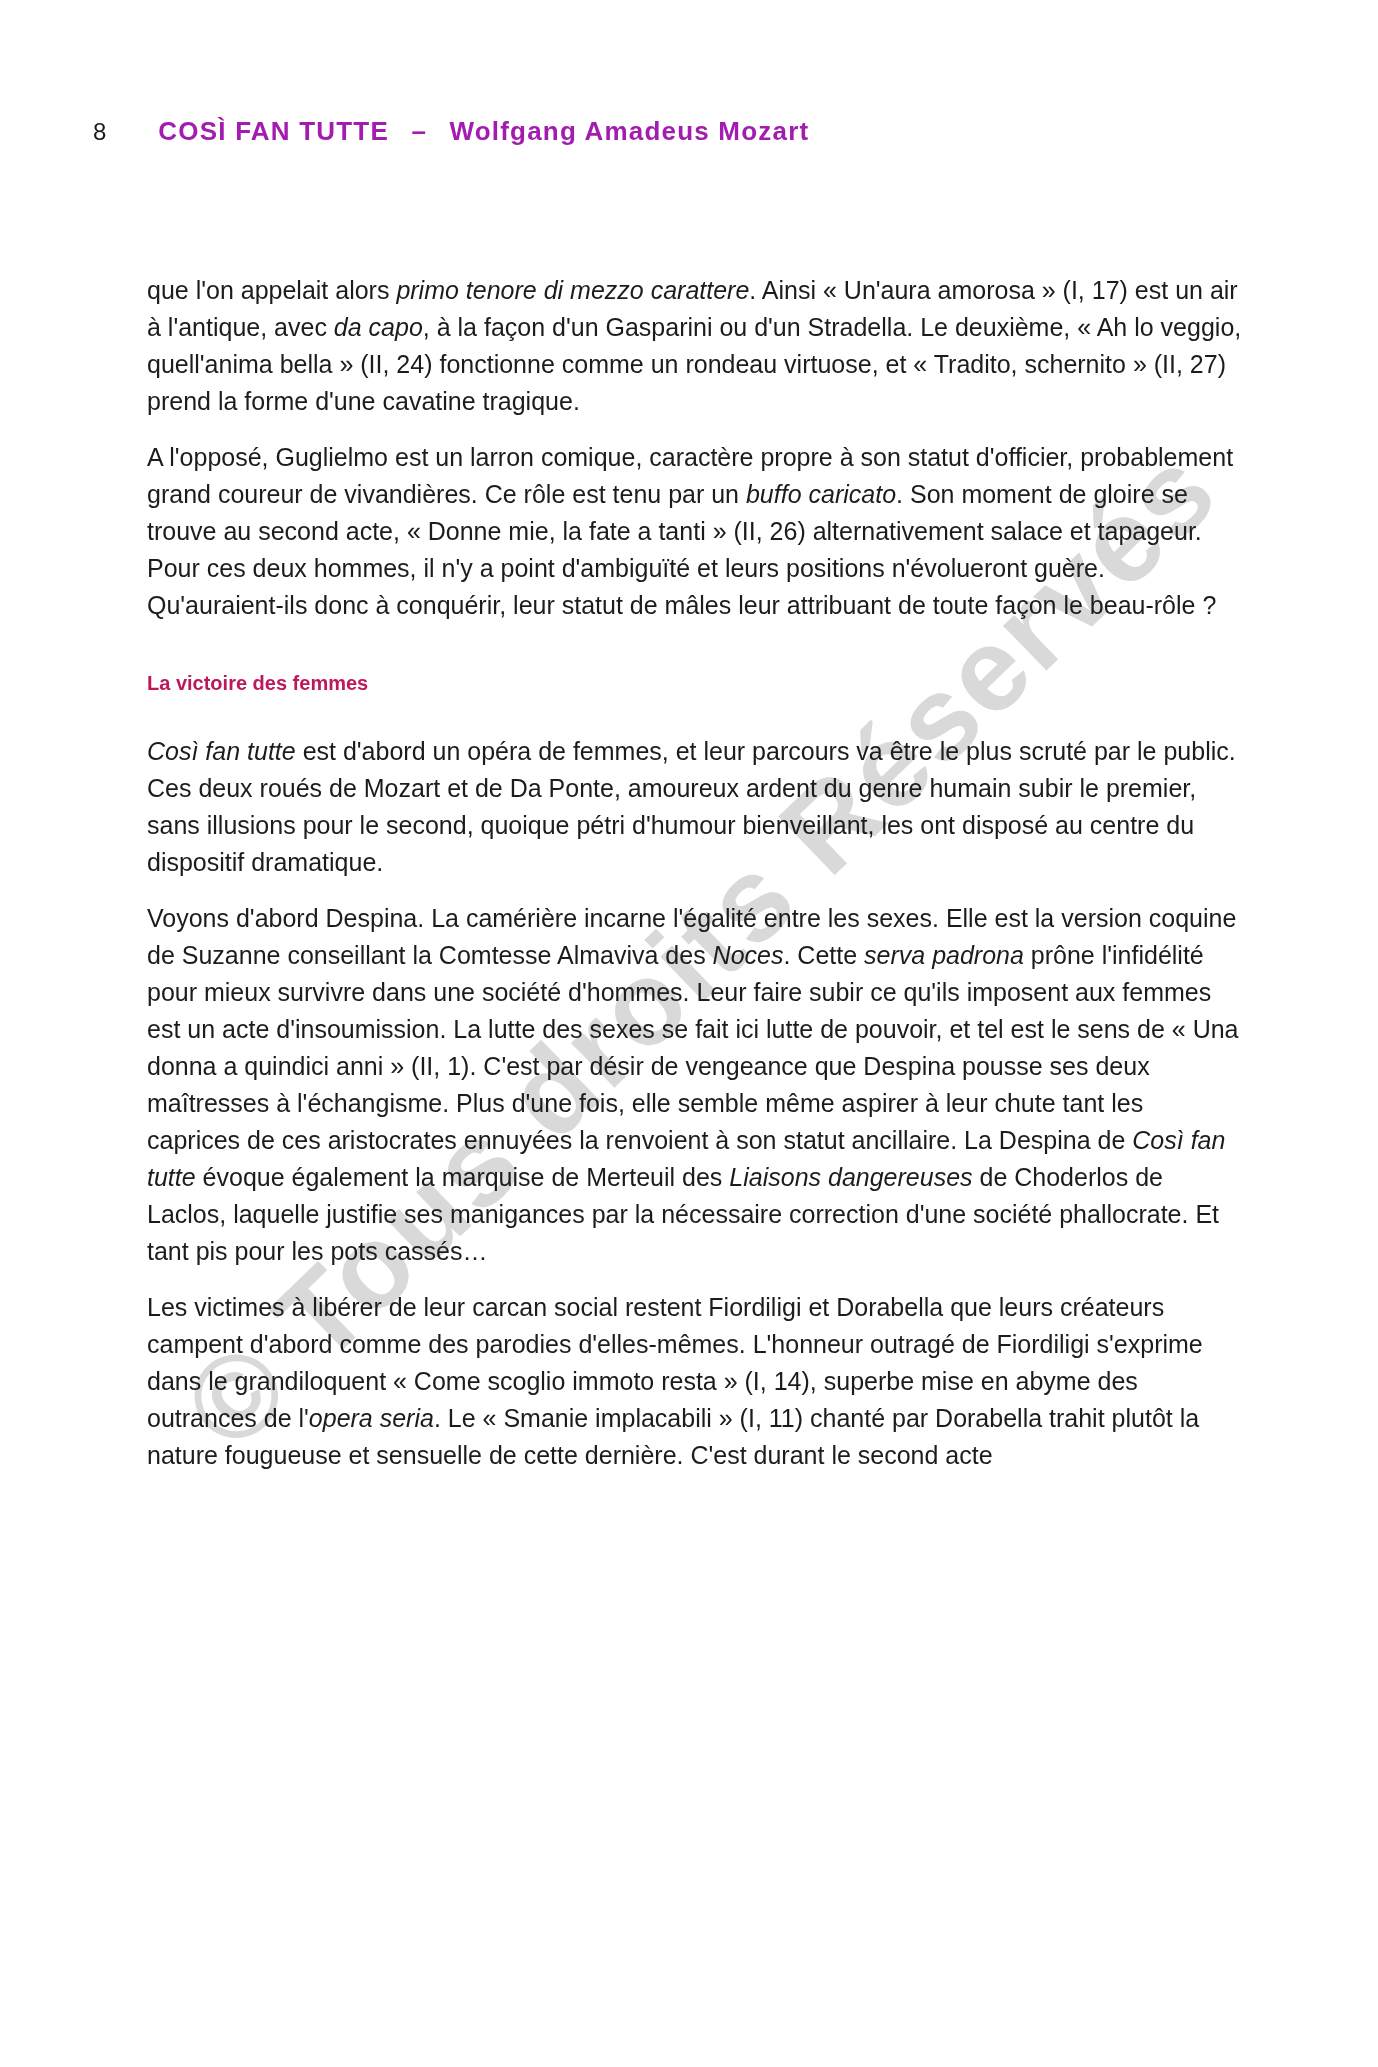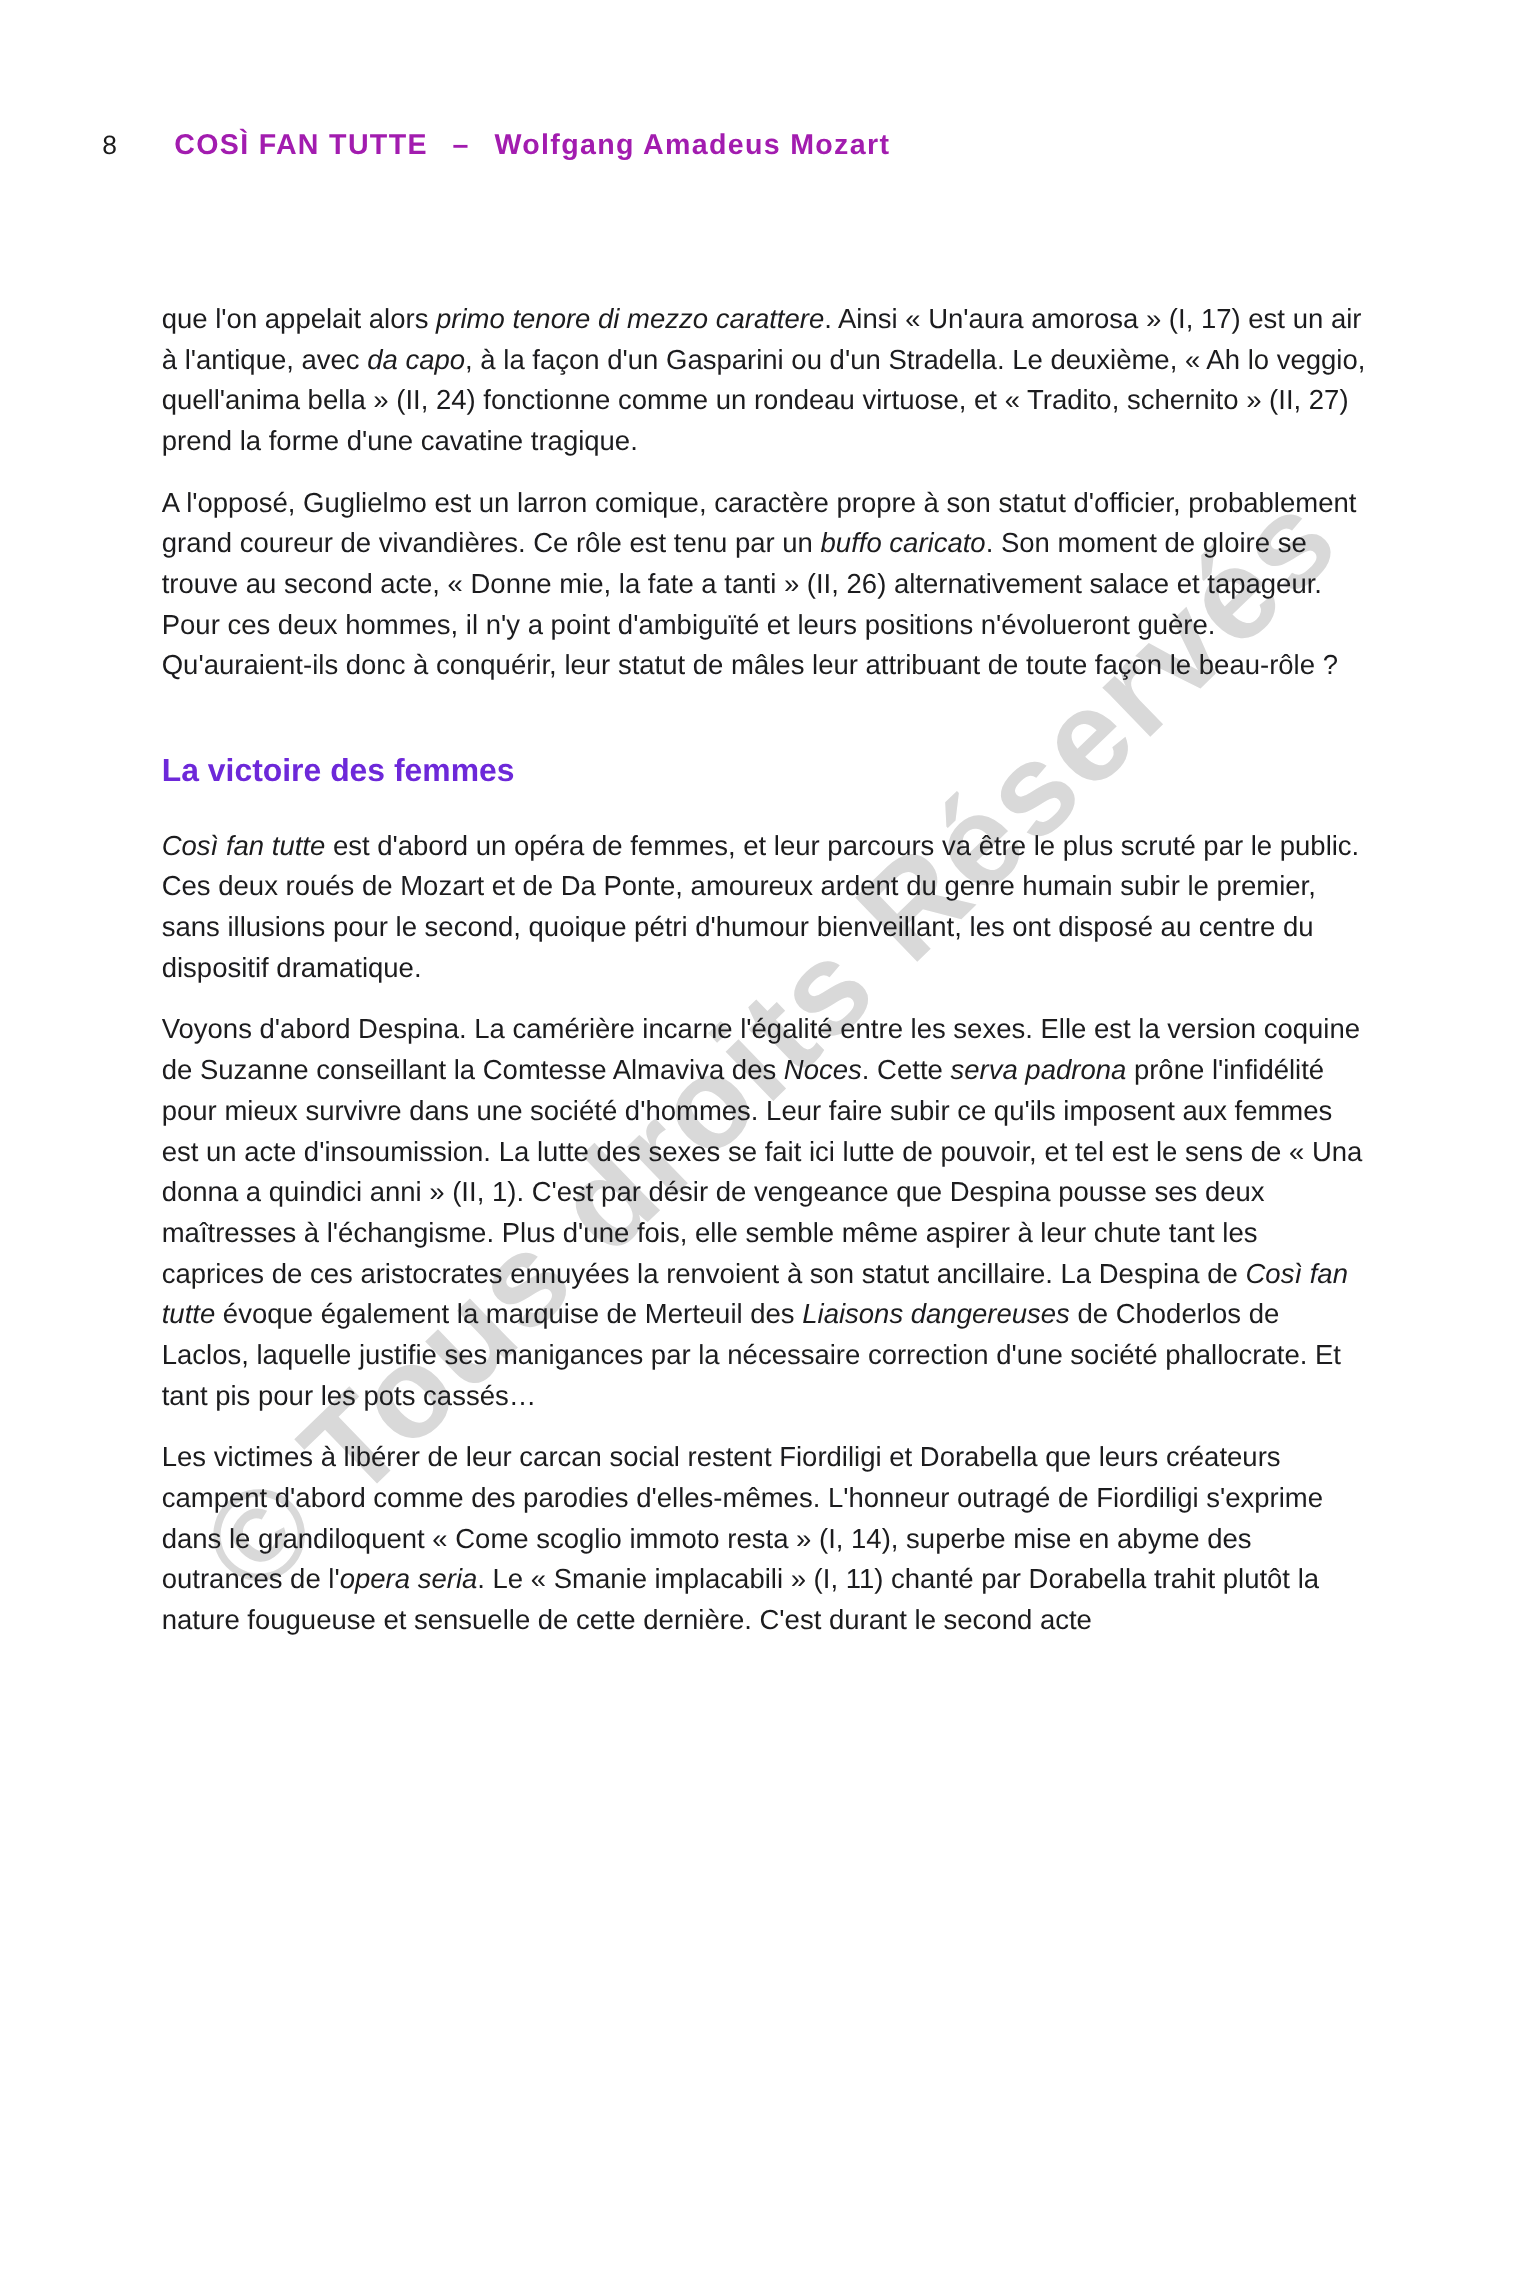--- a/index.html
+++ b/index.html
@@ -66,25 +66,25 @@
   .content p {
     margin: 0 0 19px 0;
     font-size: 25px;
     line-height: 37px;
     color: #1c1c1e;
   }
   .content p em {
     font-style: italic;
   }
   .section-heading {
-    margin: 58px 0 31px 0;
-    font-size: 29px;
+    margin: 40px 0 31px 0;
+    font-size: 20px;
     line-height: 38px;
     font-weight: bold;
-    color: #6d28d9;
+    color: #be185d;
   }
 </style>
 </head>
 <body>
 
 <div class="page">
 
   <div class="watermark">© Tous droits Réservés</div>
 
   <div class="header">

